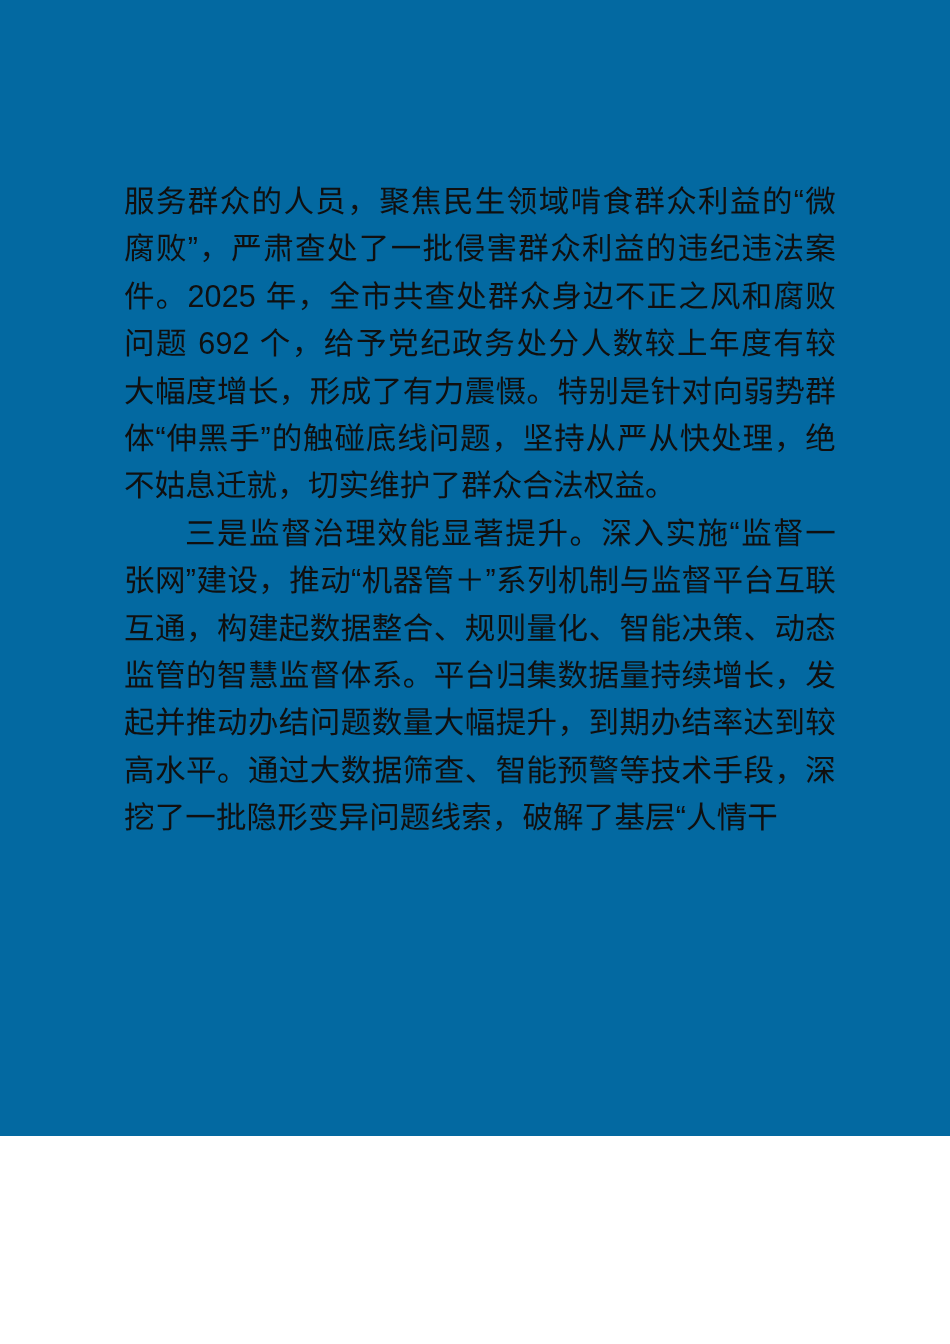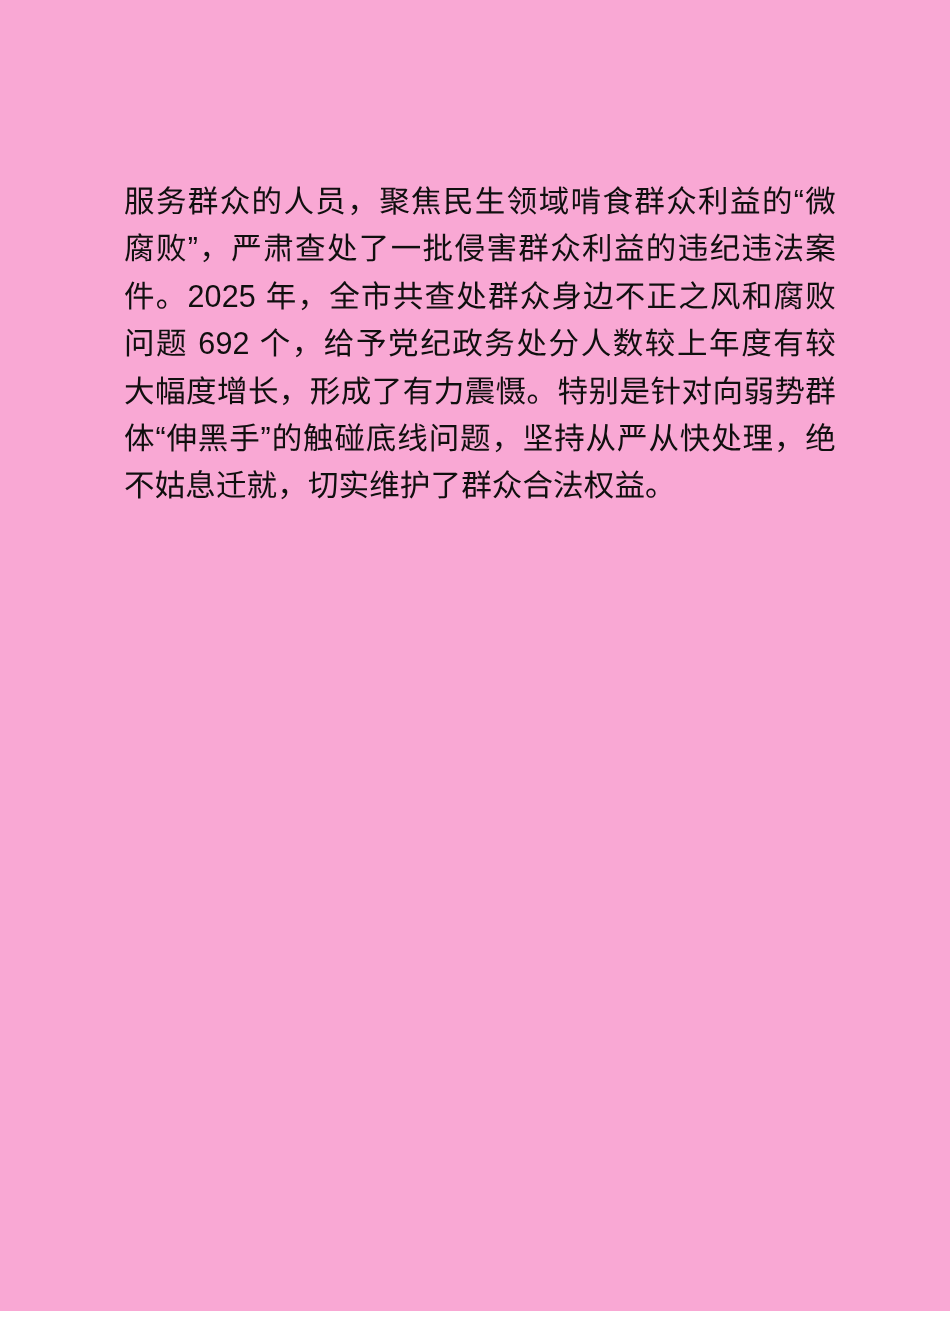--- a/index.html
+++ b/index.html
@@ -7,22 +7,22 @@
     margin: 0;
     padding: 0;
     background: #ffffff;
   }
   body {
     font-family: "Liberation Sans", "DejaVu Sans", sans-serif;
   }
   .page {
     position: relative;
     width: 950px;
-    height: 1311px;
-    background: #f9a8d4;
+    height: 1136px;
+    background: #0369a1;
     margin: 0 auto;
     overflow: hidden;
     box-sizing: border-box;
     padding-left: 27px;
   }
   .doc-body {
     position: absolute;
     left: 124px;
     top: 178px;
     width: 712px;
@@ -50,16 +50,17 @@
 </head>
 <body>
 
 <div class="page">
 
   <div class="doc-body">
 
     <p class="para">服务群众的人员，聚焦民生领域啃食群众利益的“微腐败”，严肃查处了一批侵害群众利益的违纪违法案件。2025 年，全市共查处群众身边不正之风和腐败问题 692 个，给予党纪政务处分人数较上年度有较大幅度增长，形成了有力震慑。特别是针对向弱势群体“伸黑手”的触碰底线问题，坚持从严从快处理，绝不姑息迁就，切实维护了群众合法权益。</p>
 
 
+    <p class="para indent">三是监督治理效能显著提升。深入实施“监督一张网”建设，推动“机器管＋”系列机制与监督平台互联互通，构建起数据整合、规则量化、智能决策、动态监管的智慧监督体系。平台归集数据量持续增长，发起并推动办结问题数量大幅提升，到期办结率达到较高水平。通过大数据筛查、智能预警等技术手段，深挖了一批隐形变异问题线索，破解了基层“人情干</p>
 
   </div>
 
 </div>
 
 </body></html>

